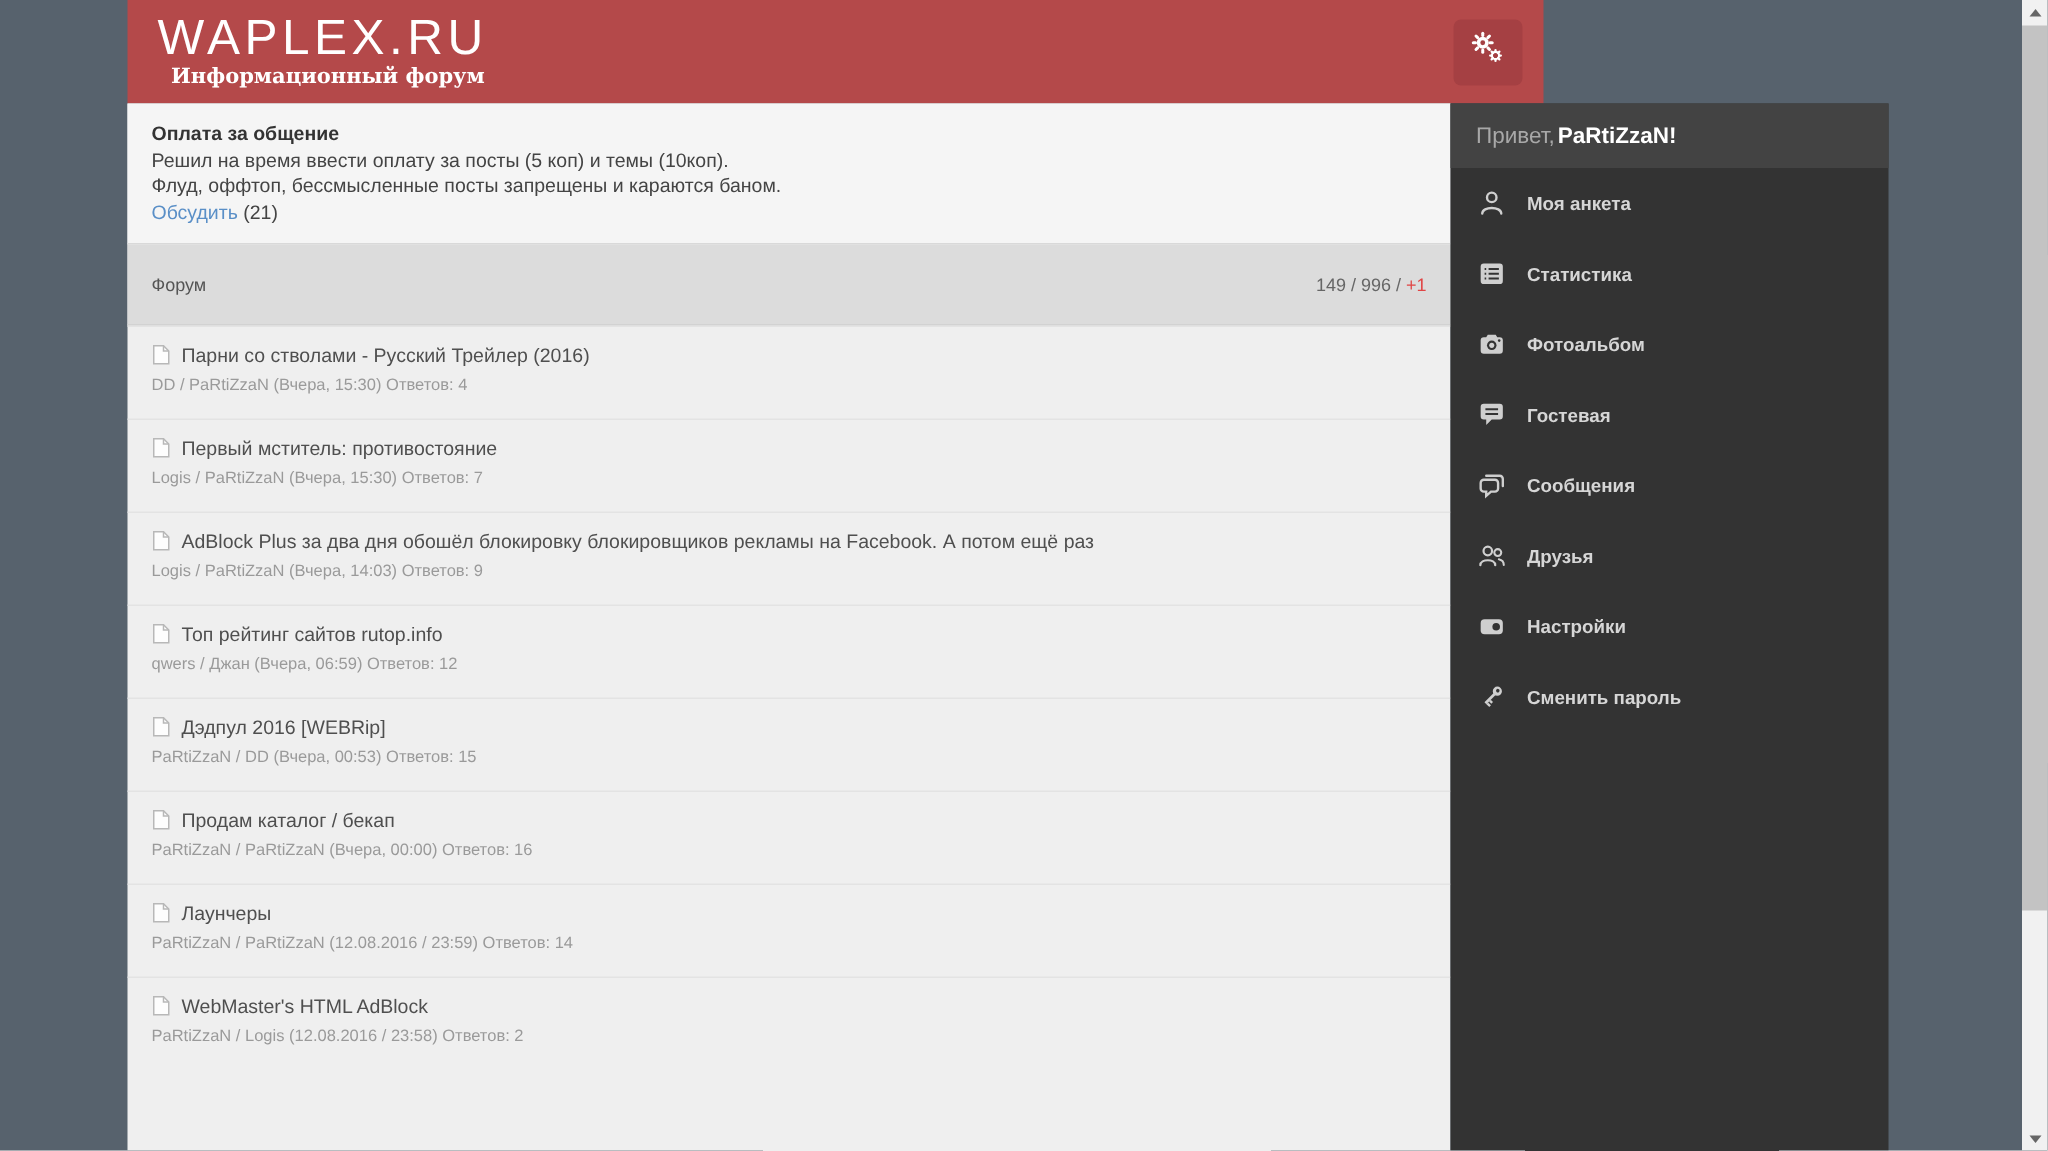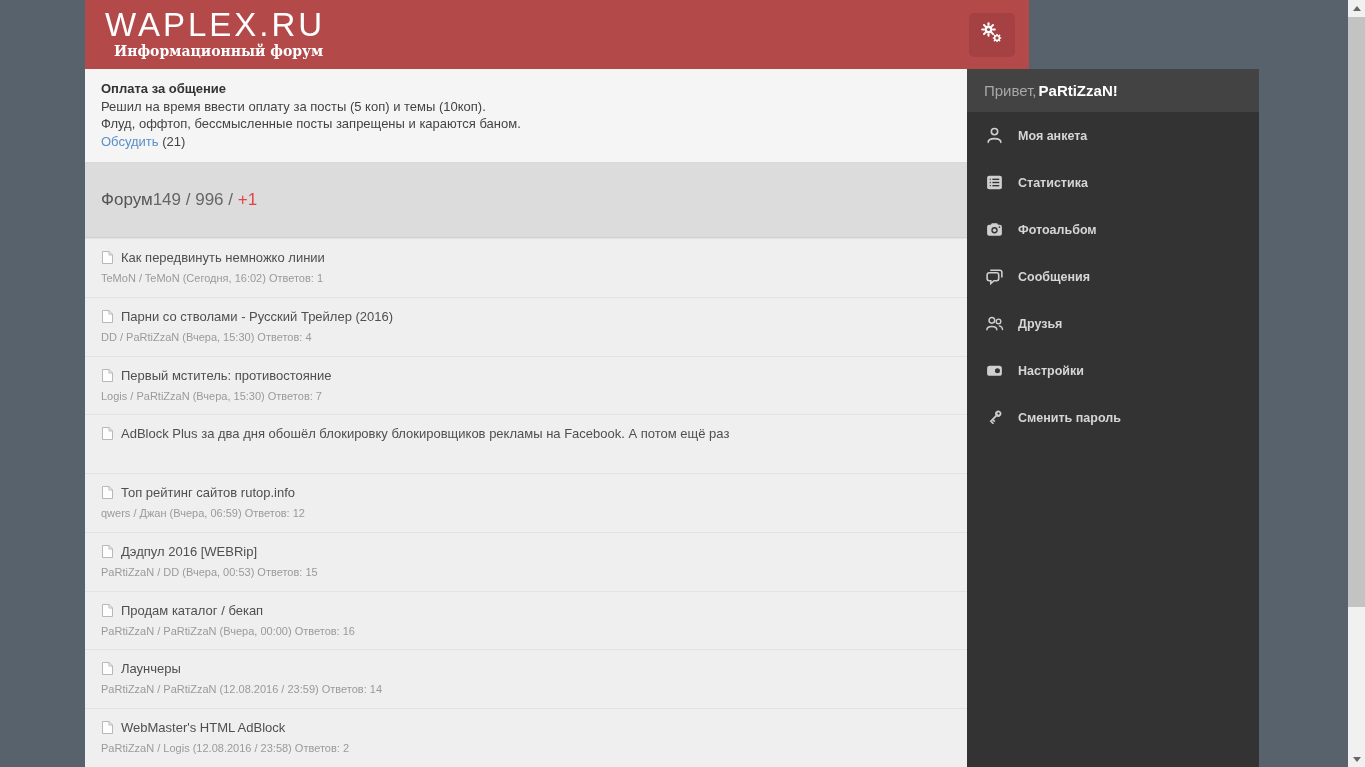--- a/index.html
+++ b/index.html
@@ -19,21 +19,21 @@
   .main{width:882px;flex:none;background:#efefef;display:flex;flex-direction:column;}
   .sidebar{width:292px;flex:none;background:#333333;}
 
   
   .announce{background:#f5f5f5;padding:11px 16px 12px;font-size:13px;line-height:17.5px;color:#444;border-bottom:1px solid #d9d9d9;}
   .announce-title{font-weight:700;color:#333;}
   .announce-link{color:#5a8fc7;text-decoration:none;cursor:pointer;}
   .announce-count{color:#444;}
 
   
-  .forum-bar{height:45px;background:#dcdcdc;display:flex;align-items:center;padding:16px 16px;font-size:17px;color:#555;border-bottom:1px solid #d2d2d2;}
+  .forum-bar{height:45px;background:#dcdcdc;display:flex;align-items:center;justify-content:space-between;padding:4px 16px;font-size:12px;color:#555;border-bottom:1px solid #d2d2d2;}
   .forum-stats{color:#666;}
   .forum-stats .plus{color:#e04545;}
 
   
   .row{height:62px;box-sizing:border-box;border-top:1px solid #e3e3e3;padding:11px 16px 0;}
   .row:first-of-type{border-top:none;}
   .row-title-line{display:flex;align-items:center;}
   .file-ic{flex:none;width:13px;height:15px;margin-right:7px;display:inline-flex;}
   .row-title{font-size:13px;color:#4f4f4f;text-decoration:none;cursor:pointer;white-space:nowrap;}
   .row-meta{font-size:11px;color:#9a9a9a;margin-top:7px;}
@@ -114,32 +114,20 @@
         </div>
 
         <div class="row">
           <div class="row-title-line">
             <span class="file-ic">
                 <svg width="13" height="15" viewBox="0 0 13 15">
                   <path d="M1.5 1.5 H8 L11.5 5 V13.5 H1.5 Z" fill="#fdfdfd" stroke="#b8b8b8"></path>
                   <path d="M8 1.5 V5 H11.5" fill="none" stroke="#b8b8b8"></path>
                 </svg>
               </span>
-            <a class="row-title">Как передвинуть немножко линии</a>
-          </div>
-          <div class="row-meta">TeMoN / TeMoN (Сегодня, 16:02) Ответов: 1</div>
-        </div>
-        <div class="row">
-          <div class="row-title-line">
-            <span class="file-ic">
-                <svg width="13" height="15" viewBox="0 0 13 15">
-                  <path d="M1.5 1.5 H8 L11.5 5 V13.5 H1.5 Z" fill="#fdfdfd" stroke="#b8b8b8"></path>
-                  <path d="M8 1.5 V5 H11.5" fill="none" stroke="#b8b8b8"></path>
-                </svg>
-              </span>
             <a class="row-title">Парни со стволами - Русский Трейлер (2016)</a>
           </div>
           <div class="row-meta">DD / PaRtiZzaN (Вчера, 15:30) Ответов: 4</div>
         </div>
         <div class="row">
           <div class="row-title-line">
             <span class="file-ic">
                 <svg width="13" height="15" viewBox="0 0 13 15">
                   <path d="M1.5 1.5 H8 L11.5 5 V13.5 H1.5 Z" fill="#fdfdfd" stroke="#b8b8b8"></path>
                   <path d="M8 1.5 V5 H11.5" fill="none" stroke="#b8b8b8"></path>
@@ -152,20 +140,21 @@
         <div class="row">
           <div class="row-title-line">
             <span class="file-ic">
                 <svg width="13" height="15" viewBox="0 0 13 15">
                   <path d="M1.5 1.5 H8 L11.5 5 V13.5 H1.5 Z" fill="#fdfdfd" stroke="#b8b8b8"></path>
                   <path d="M8 1.5 V5 H11.5" fill="none" stroke="#b8b8b8"></path>
                 </svg>
               </span>
             <a class="row-title">AdBlock Plus за два дня обошёл блокировку блокировщиков рекламы на Facebook. А потом ещё раз</a>
           </div>
+          <div class="row-meta">Logis / PaRtiZzaN (Вчера, 14:03) Ответов: 9</div>
         </div>
         <div class="row">
           <div class="row-title-line">
             <span class="file-ic">
                 <svg width="13" height="15" viewBox="0 0 13 15">
                   <path d="M1.5 1.5 H8 L11.5 5 V13.5 H1.5 Z" fill="#fdfdfd" stroke="#b8b8b8"></path>
                   <path d="M8 1.5 V5 H11.5" fill="none" stroke="#b8b8b8"></path>
                 </svg>
               </span>
             <a class="row-title">Топ рейтинг сайтов rutop.info</a>
@@ -261,20 +250,32 @@
             <svg width="19" height="19" viewBox="0 0 18 18">
                 <path d="M5.5 4.5 L6.5 3 H11.5 L12.5 4.5 H14 A2 2 0 0 1 16 6.5 V13 A2 2 0 0 1 14 15 H4 A2 2 0 0 1 2 13 V6.5 A2 2 0 0 1 4 4.5 Z" fill="#cfcfcf"></path>
                 <circle cx="9" cy="9.7" r="3" fill="#333"></circle>
                 <circle cx="9" cy="9.7" r="1.6" fill="#cfcfcf"></circle>
                 <circle cx="13.7" cy="6.7" r="0.8" fill="#333"></circle>
               </svg>
           </span>
           <span class="lbl">Фотоальбом</span>
         </div>
 
+        <div class="menu-item">
+          <span class="ic">
+            <svg width="19" height="19" viewBox="0 0 18 18">
+                <path d="M2 4 A2 2 0 0 1 4 2 H14 A2 2 0 0 1 16 4 V10 A2 2 0 0 1 14 12 H9 L5.5 15.5 V12 H4 A2 2 0 0 1 2 10 Z" fill="#cfcfcf"></path>
+                <g stroke="#333" stroke-width="1.3">
+                  <line x1="5" y1="5.5" x2="13" y2="5.5"></line>
+                  <line x1="5" y1="8.5" x2="13" y2="8.5"></line>
+                </g>
+              </svg>
+          </span>
+          <span class="lbl">Гостевая</span>
+        </div>
 
         <div class="menu-item">
           <span class="ic">
             <svg width="19" height="19" viewBox="0 0 18 18">
                 <path d="M5.5 3 H14 A2 2 0 0 1 16 5 V9.5" fill="none" stroke="#cfcfcf" stroke-width="1.5" stroke-linecap="round"></path>
                 <path d="M2 7.5 A2 2 0 0 1 4 5.5 H11 A2 2 0 0 1 13 7.5 V11 A2 2 0 0 1 11 13 H8.5 L5.5 15.7 V13 H4 A2 2 0 0 1 2 11 Z" fill="none" stroke="#cfcfcf" stroke-width="1.5"></path>
               </svg>
           </span>
           <span class="lbl">Сообщения</span>
         </div>

